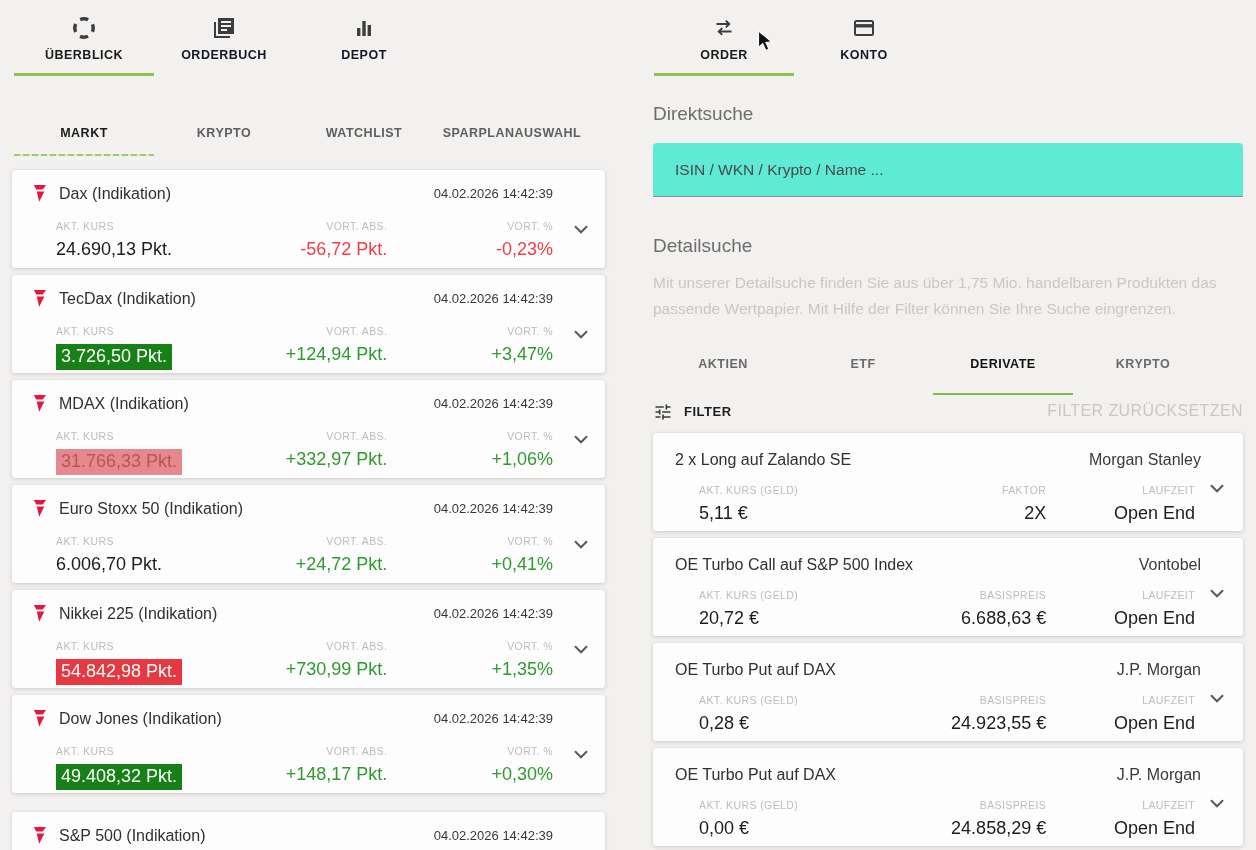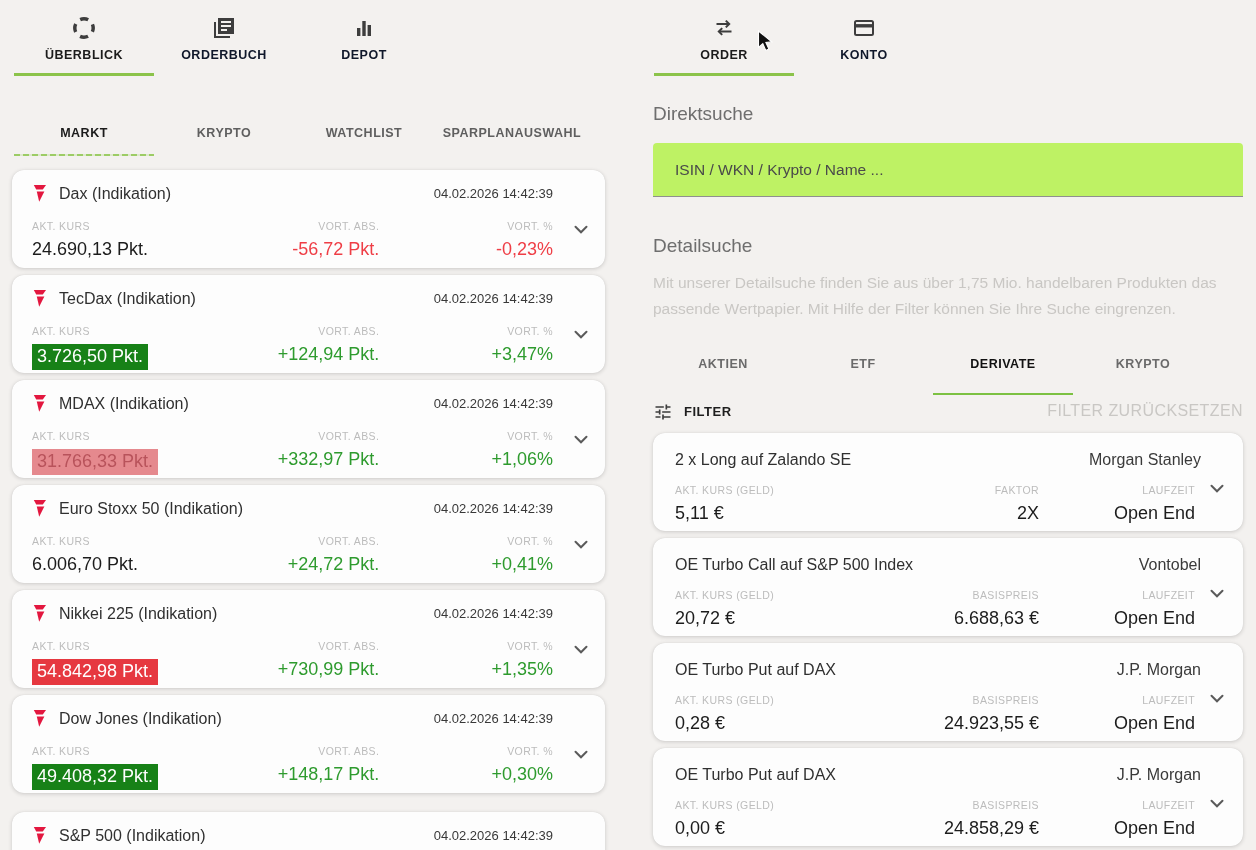--- a/index.html
+++ b/index.html
@@ -39,51 +39,51 @@
   }
   .sub-tab:last-child { width:156px; }
   .sub-tab.active { color:#1b1b1b; }
   .sub-tab.active::after {
     content:""; position:absolute; left:0; right:0; bottom:0; height:2px;
     background:repeating-linear-gradient(90deg,#9ccc65 0 6px, rgba(156,204,101,.25) 6px 9px);
   }
 
   
   .card {
-    background:#fdfdfd; border-radius:12px; height:98px; position:relative;
+    background:#fdfdfd; border-radius:3px; height:98px; position:relative;
     box-shadow:0 1px 4px rgba(0,0,0,.16), 0 0 1px rgba(0,0,0,.1);
     padding:14px 20px 0 20px; margin-bottom:7px; cursor:pointer;
   }
   .card-head { display:flex; align-items:center; }
   .brand-icon { width:16px; height:19px; margin-right:11px; flex:none; display:flex; }
   .card-title { font-size:16px; color:#303030; flex:1; white-space:nowrap; }
   .timestamp { font-size:13px; color:#383838; margin-right:32px; white-space:nowrap; }
   .chevron { position:absolute; right:13px; top:48px; width:22px; height:22px; }
 
-  .card-cols { display:grid; grid-template-columns:1fr 1fr 1fr; margin-top:17px; padding-right:32px; }
+  .card-cols { display:grid; grid-template-columns:1fr 1fr 1fr; margin-top:17px; padding-right:32px;margin-left:24px; }
   .col.right { text-align:right; }
   .lbl { font-size:10.5px; color:#bcbcbc; letter-spacing:.4px; white-space:nowrap; }
   .val { font-size:18px; margin-top:7px; color:#1c1c1c; white-space:nowrap; }
   .val .vs { display:inline-block; }
   .vs.hl { color:#fff; padding:2px 5px 3px 5px; }
   .vs.hl-green { background:#178117; }
   .vs.hl-red   { background:#e63840; }
   .vs.hl-pink  { background:#e5898e; color:#b8535b; }
   .val.pos { color:#2e9b2e; }
   .val.neg { color:#ef3e46; }
 
   .index-card { width:593px; margin-left:12px; }
   .index-card.partial { height:60px; }
   #market-cards { margin-top:14px; }
   #market-cards .index-card:last-child { margin-top:19px; }
 
   
   .section-title { font-size:19px; font-weight:normal; color:#6e6e6e; margin:27px 13px 0 13px; }
   .search-box {
-    margin:18px 13px 0 13px; height:54px; background:#bef264;
+    margin:18px 13px 0 13px; height:54px; background:#5eead4;
     border-bottom:1px solid #8f8f8f; border-radius:4px 4px 0 0;
     display:flex; align-items:center; padding:0 22px;
   }
   .search-box input {
     width:100%; border:none; background:transparent; outline:none;
     font-family:"Liberation Sans", sans-serif; font-size:15.5px; color:#3f3f3f;
   }
   .search-box input::placeholder { color:#4a4a4a; opacity:1; }
   .title-detail { margin-top:38px; }
   .desc { margin:13px 13px 0 13px; font-size:15.5px; line-height:26px; color:#c9c7c4; }

